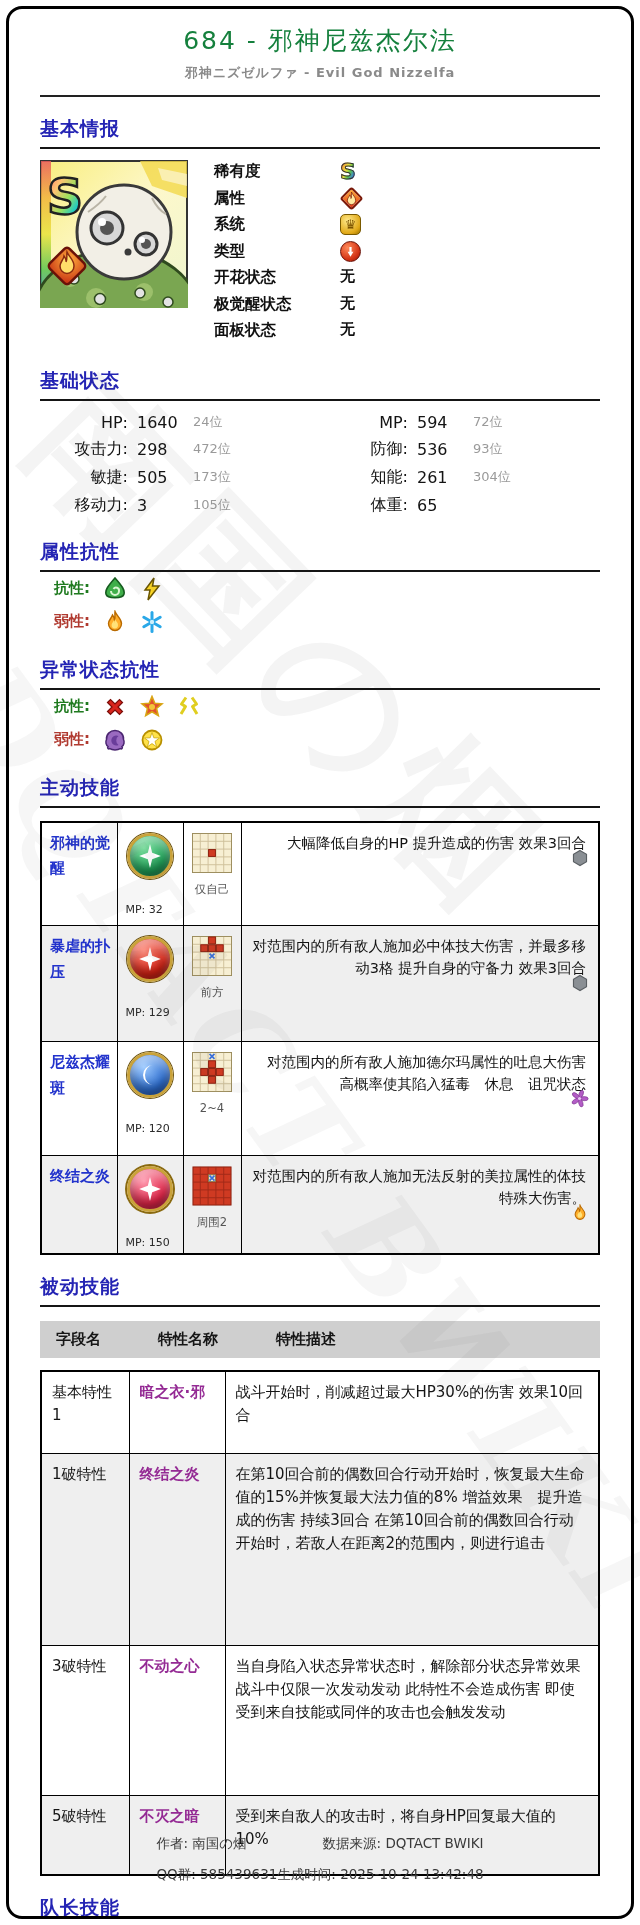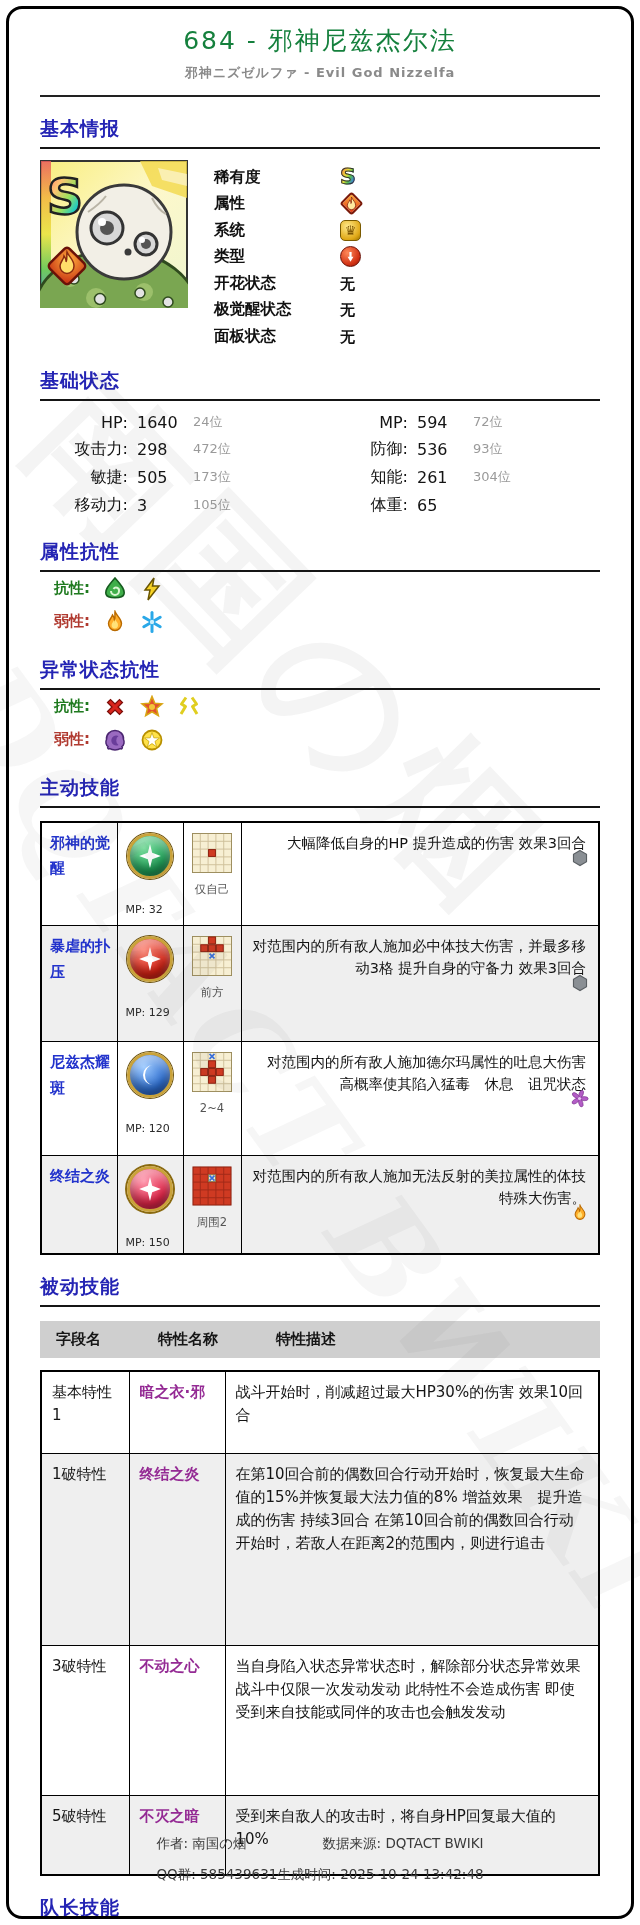--- a/index.html
+++ b/index.html
@@ -16,21 +16,21 @@
   .title { text-align:center; font-size:25px; letter-spacing:2px; color:#15803d; font-weight:500; margin-top:8px; }
   .subtitle { text-align:center; font-size:13px; font-weight:bold; color:#8a8a8a; margin-top:7px; letter-spacing:1px; }
   .toprule { border:none; border-top:2px solid #222; margin:13px 0 2px 0; }
 
   h2.sec { color:#2424b4; font-size:19px; font-weight:bold; padding:5px 0 5px 0; margin:14px 0 0 0; border-bottom:2px solid #151515; letter-spacing:1px; }
 
   
   .info-wrap { display:flex; gap:26px; padding:11px 0 2px 0; }
   .portrait { width:148px; height:148px; flex:0 0 auto; }
   .info-table { flex:1; padding-top:1px; }
-  .info-row { display:flex; align-items:flex-end; height:26.5px; }
+  .info-row { display:flex; align-items:flex-start; height:26.5px; }
   .info-label { width:126px; font-weight:bold; font-size:15.5px; color:#111; }
   .info-value { font-size:15px; font-weight:bold; color:#111; display:flex; align-items:center; }
 
   .grad-s { font-weight:bold; font-size:22px; line-height:1;
     background:linear-gradient(115deg,#e84a4a 0%,#f2a93b 22%,#e8e23b 40%,#55c24e 58%,#3e7fe0 78%,#9b4ae0 100%);
     -webkit-background-clip:text; background-clip:text; color:transparent; -webkit-text-stroke:1px #333; }
 
   .badge { display:inline-flex; align-items:center; justify-content:center; }
   .diamond { width:17px; height:17px; transform:rotate(45deg); margin:2px 3px;
     background:linear-gradient(135deg,#ffb03d,#e03515); border:2px solid #7a1a0a; border-radius:3px; }

